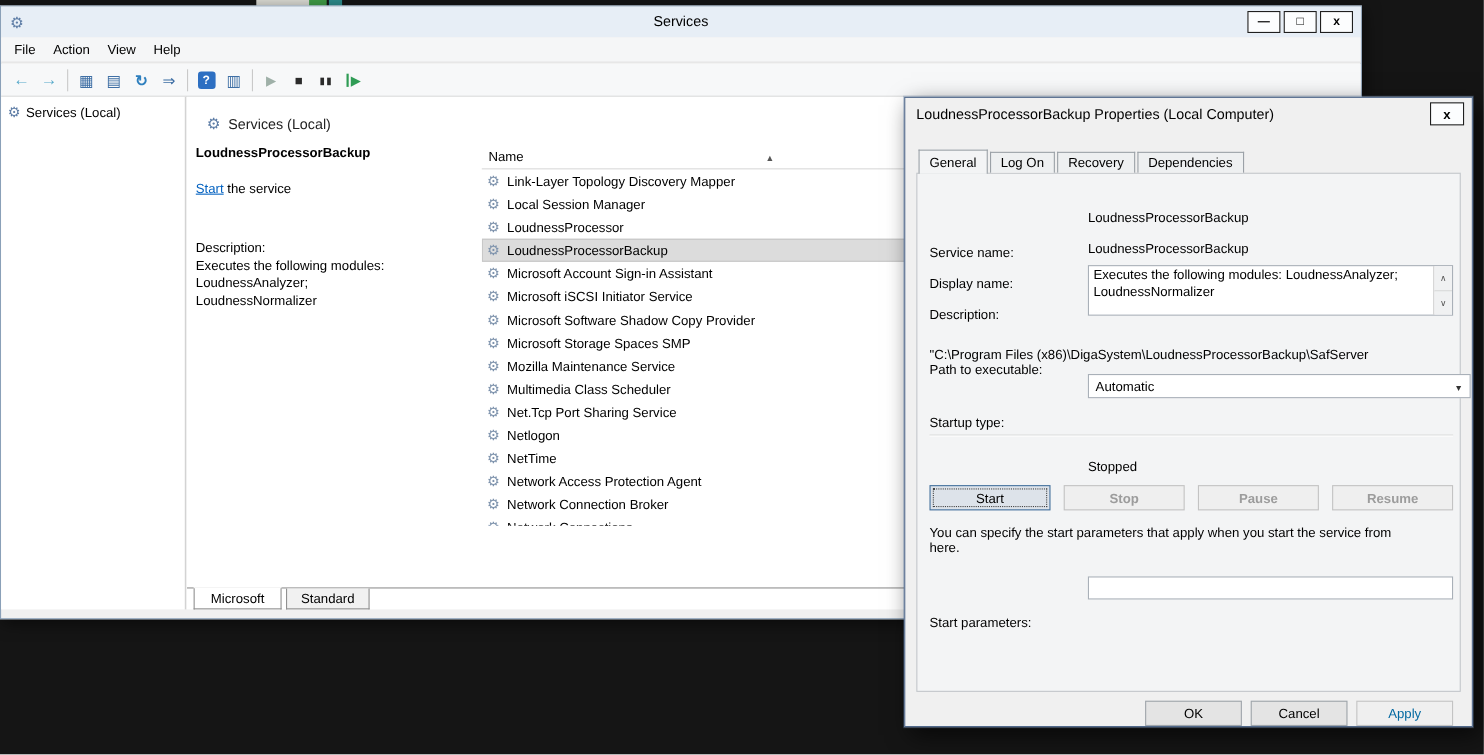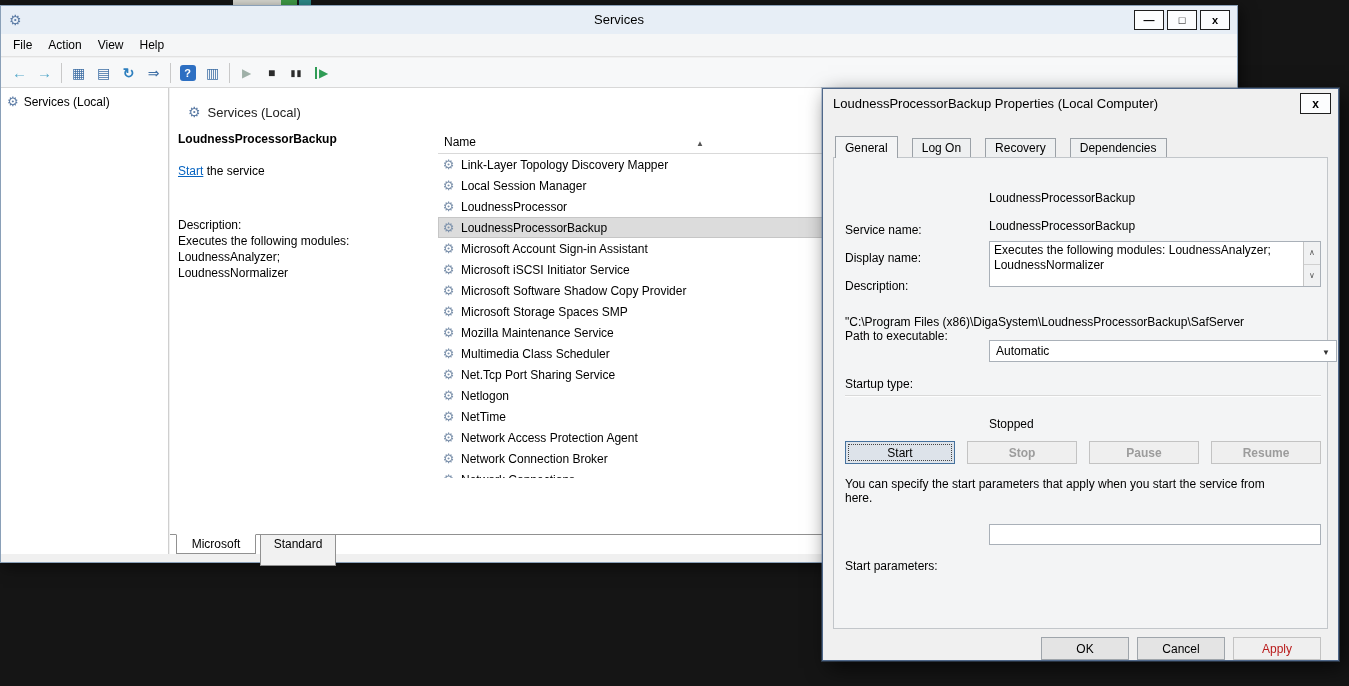--- a/index.html
+++ b/index.html
@@ -60,31 +60,31 @@
   .sort-arrow { position:absolute; left:258px; top:1px; font-size:8px; color:#555; }
   .rows { position:absolute; left:268px; right:0; top:66px; height:324px; overflow:hidden; }
   .row { height:21px; display:flex; align-items:center; padding-left:3px; gap:5px; white-space:nowrap; }
   .row.selected { background:#dcdcdc; outline:1px solid #c6c6c6; outline-offset:-1px; }
   .gear { color:#7d92ac; font-size:13px; width:15px; text-align:center; flex:0 0 15px; }
 
   .tabline { position:absolute; left:0; right:0; top:446px; border-top:1px solid #919191; }
   .btab { position:absolute; text-align:center; }
   .btab.active { left:6px; width:80px; top:446px; height:20px; line-height:19px; background:#fff;
                  border:1px solid #919191; border-top:1px solid #fff; z-index:2; }
-  .btab.inactive { left:90px; width:76px; top:447px; height:31px; line-height:18px; background:#f1f1f1;
+  .btab.inactive { left:90px; width:76px; top:447px; height:19px; line-height:18px; background:#f1f1f1;
                    border:1px solid #919191; border-top:none; }
 
   
   .dialog { position:absolute; left:822px; top:88px; width:517px; height:573px; background:#f0f0f0;
             border:1px solid #50688a; box-shadow:0 0 0 1px rgba(90,120,160,0.35), 6px 7px 20px rgba(0,0,0,0.65); z-index:10; }
   .dtitle { position:absolute; left:10px; top:7px; font-size:13px; }
   .dclose { position:absolute; right:7px; top:4px; width:31px; height:21px; border:1px solid #1f1f1f;
             background:#fcfdfe; font-weight:bold; display:flex; align-items:center; justify-content:center; }
   .dtabs { position:absolute; left:12px; top:46px; height:22px; display:flex; align-items:flex-end; z-index:3; }
-  .dtab { height:19px; padding:0 9px; line-height:19px; background:#eef0f1; border:1px solid #9ba1a7; border-bottom:none; margin-right:14px; }
+  .dtab { height:19px; padding:0 9px; line-height:19px; background:#eef0f1; border:1px solid #9ba1a7; border-bottom:none; margin-right:2px; }
   .dtab.active { height:22px; line-height:22px; background:#f3f4f5; margin-bottom:-1px; }
   .page { position:absolute; left:10px; right:10px; top:68px; height:472px; border:1px solid #c2c6ca; background:#f3f4f5; }
 
   .glabel { position:absolute; left:22px;margin-top:32px; }
   .gval { position:absolute; left:166px; }
   .descbox { position:absolute; left:166px; top:152px; width:332px; height:46px; background:#fff; border:1px solid #a9b0b8; display:flex; }
   .desctext { flex:1; padding:1px 4px; line-height:15px; overflow:hidden; }
   .dscroll { width:17px; border-left:1px solid #c6c6c6; display:flex; flex-direction:column; }
   .dsbtn { flex:1; background:#f0f1f2; font-size:8px; color:#555; display:flex; align-items:center; justify-content:center; }
   .dsbtn.up { border-bottom:1px solid #d0d0d0; }
@@ -95,21 +95,21 @@
   .sepline { position:absolute; left:22px; top:306px; width:476px; border-top:1px solid #d9d9d9; border-bottom:1px solid #fdfdfd; }
   .sbtn { position:absolute; top:352px; width:110px; height:23px; display:flex; align-items:center;
           justify-content:center; background:#e4e4e4; border:1px solid #a7a7a7; }
   .sbtn.primary { background:#dde3ea; border:1px solid #46729e; outline:1px dotted #444; outline-offset:-4px; }
   .sbtn.disabled { background:#efefef; border-color:#c3c3c3; color:#9c9c9c;font-weight:bold; }
   .hint { position:absolute; left:22px; top:388px; width:432px; line-height:14px; }
   .params-input { position:absolute; left:166px; top:435px; width:332px; height:21px; border:1px solid #a9b0b8;
                   background:#fff; font-family:"Liberation Sans", sans-serif; font-size:12px; padding:0 4px; }
   .dbtn { position:absolute; top:548px; width:88px; height:23px; display:flex; align-items:center;
           justify-content:center; background:#e4e4e4; border:1px solid #9fa5ab; }
-  .dbtn.disabled { background:#efefef; border-color:#c3c3c3; color:#b91c1c; }
+  .dbtn.disabled { background:#efefef; border-color:#c3c3c3; color:#0369a1; }
 </style>
 </head>
 <body>
 
 <div class="screen">
   <div class="frag frag1"></div>
   <div class="frag frag2"></div>
   <div class="frag frag3"></div>
 
   <div class="window-main">

